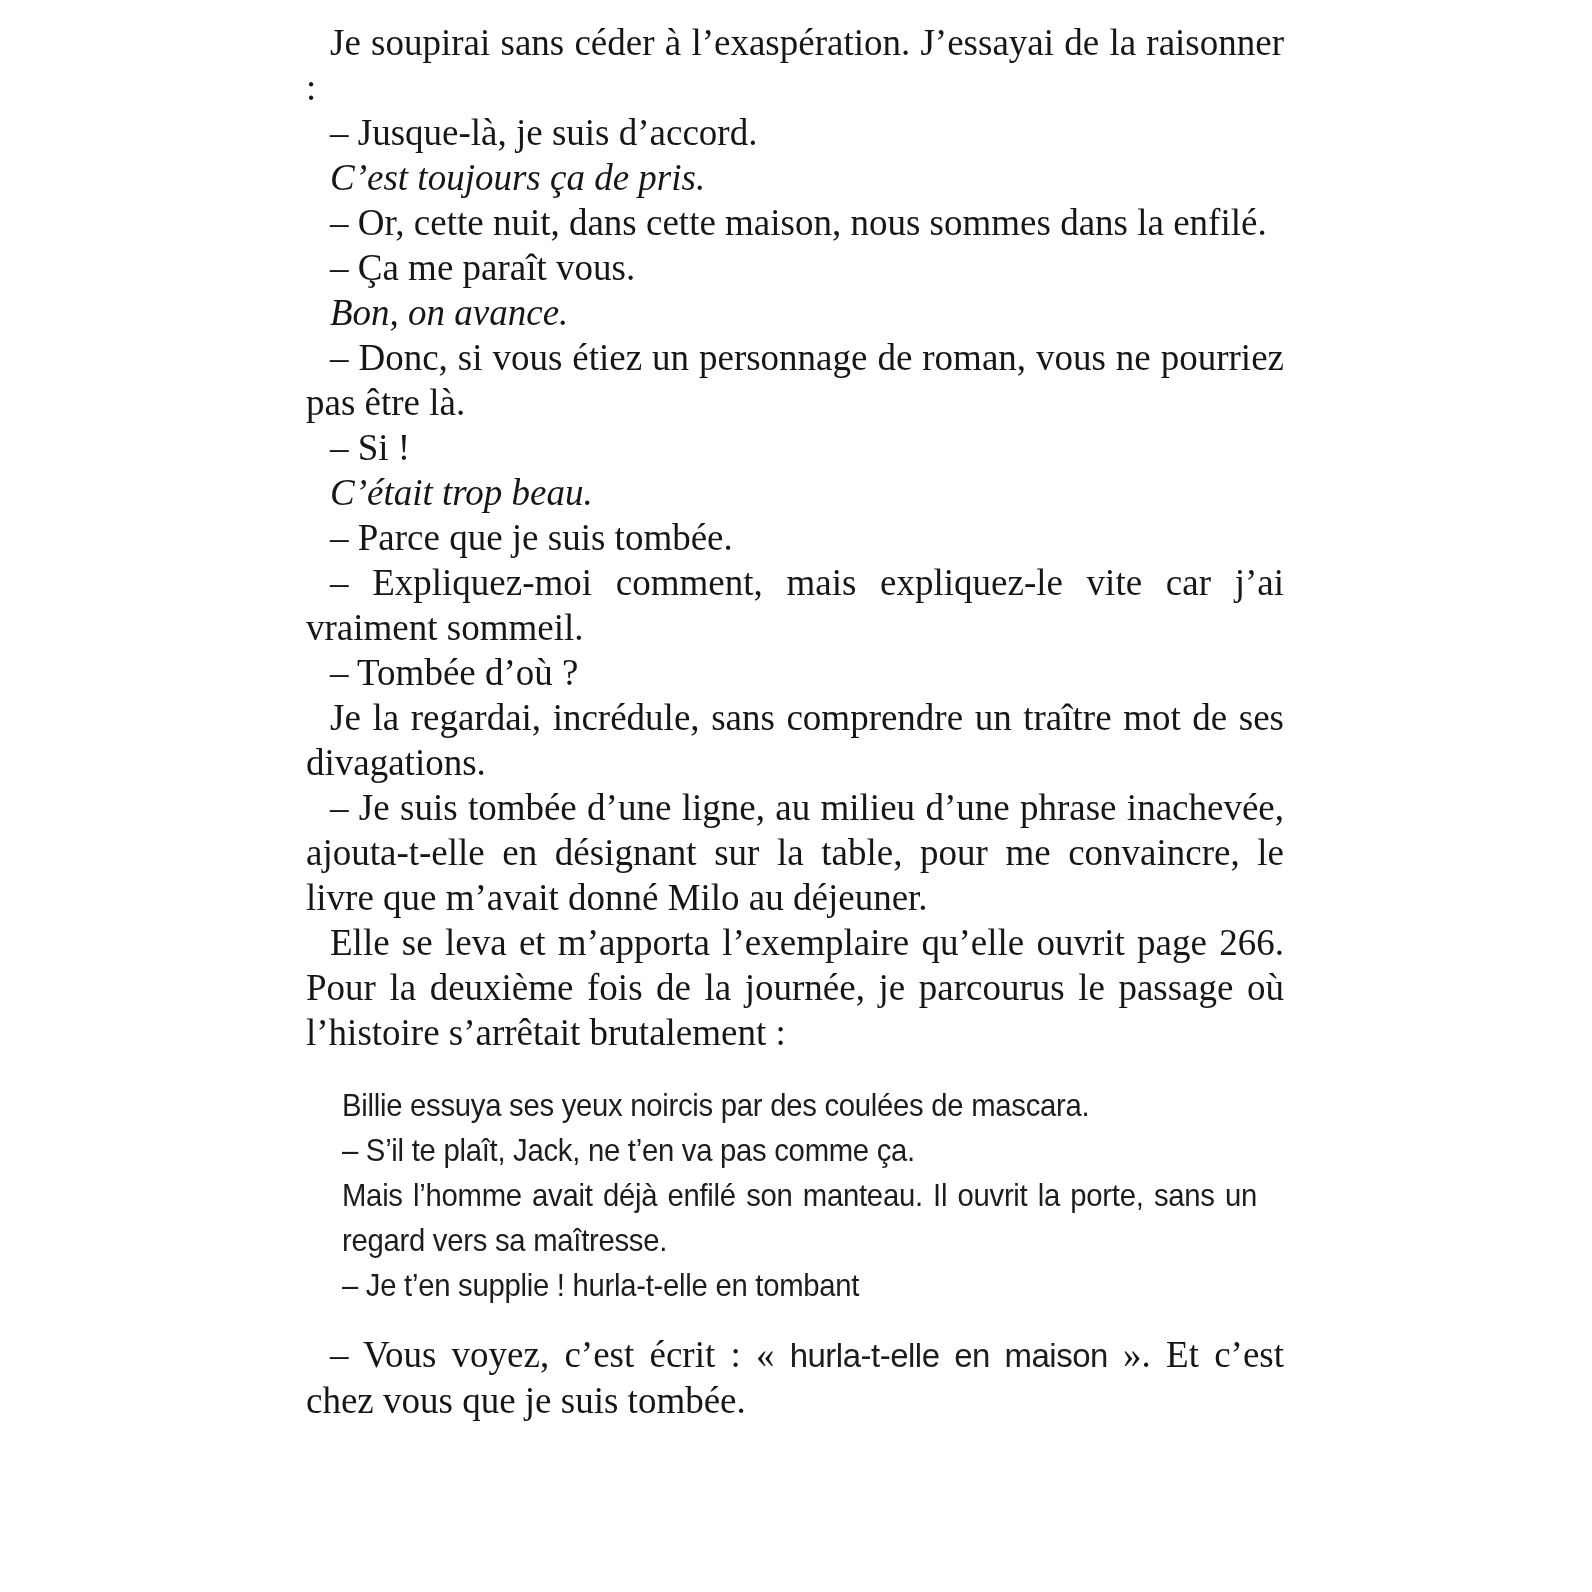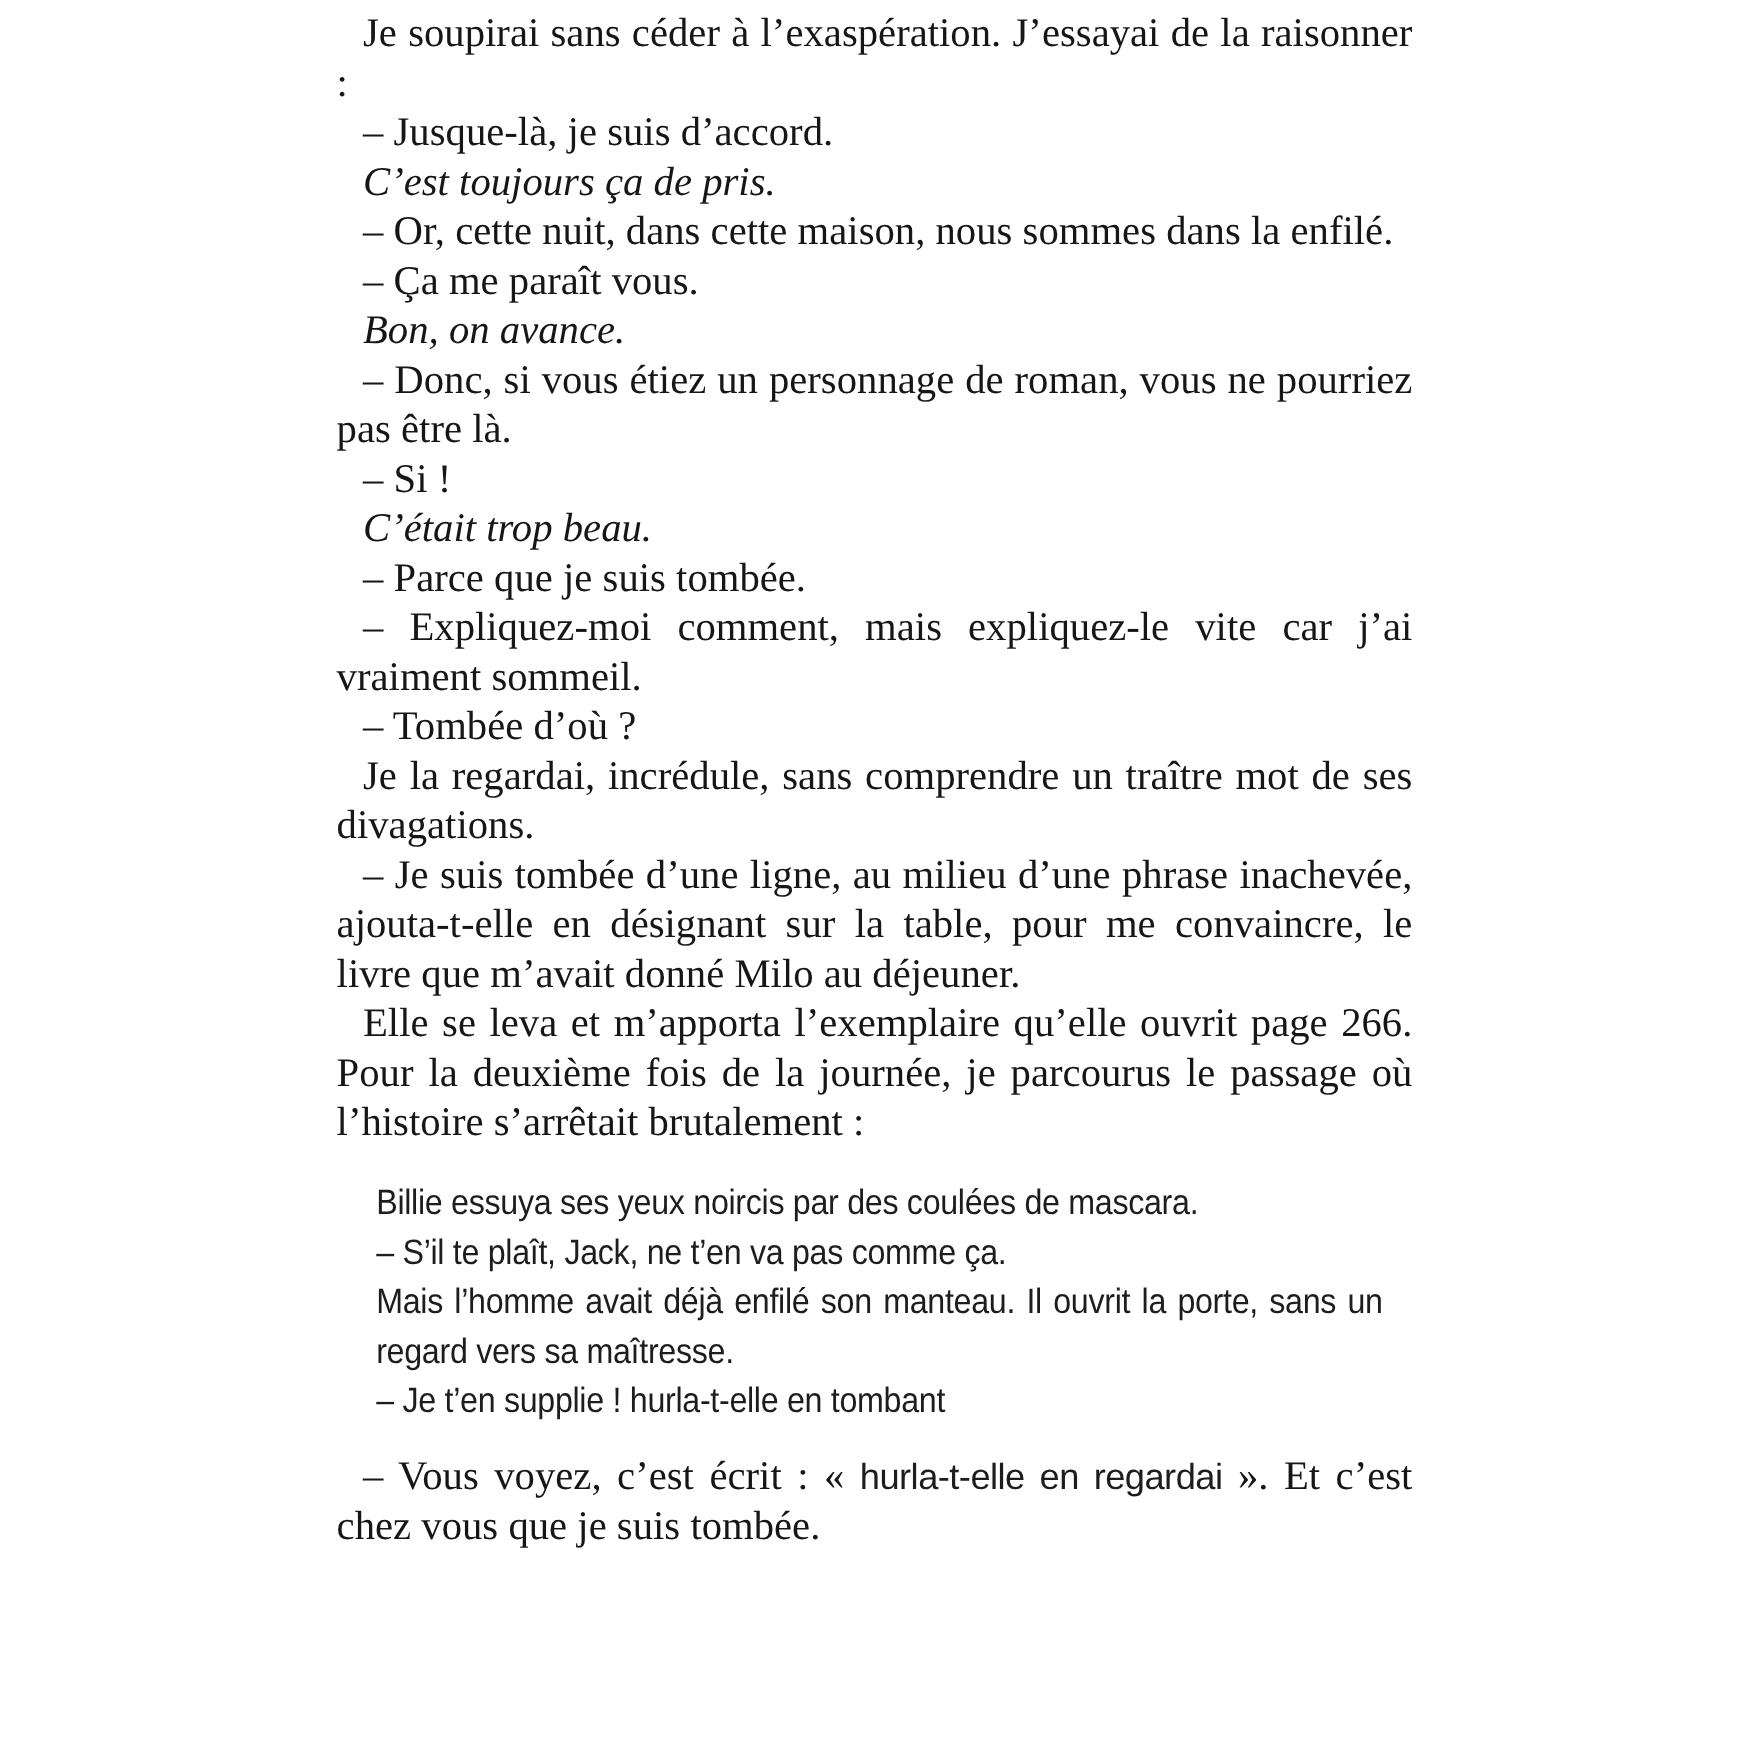--- a/index.html
+++ b/index.html
@@ -6,21 +6,21 @@
     margin: 0;
     padding: 0;
     background: #ffffff;
   }
   .page {
     position: relative;
     width: 1592px;
     height: 1592px;
     background: #ffffff;
     box-sizing: border-box;
-    padding: 8px 308px 0 306px;
+    padding: 20px 308px 0 306px;
     overflow: hidden;
   }
   .body-text {
     font-family: "Liberation Serif", "DejaVu Serif", serif;
     font-size: 37px;
     line-height: 45px;
     color: #161616;
     text-align: justify;
   }
   .body-text p {
@@ -75,16 +75,16 @@
     <p>– Je suis tombée d’une ligne, au milieu d’une phrase inachevée, ajouta-t-elle en désignant sur la table, pour me convaincre, le livre que m’avait donné Milo au déjeuner.</p>
     <p>Elle se leva et m’apporta l’exemplaire qu’elle ouvrit page 266. Pour la deuxième fois de la journée, je parcourus le passage où l’histoire s’arrêtait brutalement :</p>
 
     <div class="excerpt">
       <p>Billie essuya ses yeux noircis par des coulées de mascara.</p>
       <p>– S’il te plaît, Jack, ne t’en va pas comme ça.</p>
       <p>Mais l’homme avait déjà enfilé son manteau. Il ouvrit la porte, sans un regard vers sa maîtresse.</p>
       <p>– Je t’en supplie ! hurla-t-elle en tombant</p>
     </div>
 
-    <p class="closing"><span>– Vous voyez, c’est écrit : « </span><span class="quote-sans">hurla-t-elle en regardai</span><span> ». Et c’est chez vous que je suis tombée.</span></p>
+    <p class="closing"><span>– Vous voyez, c’est écrit : « </span><span class="quote-sans">hurla-t-elle en maison</span><span> ». Et c’est chez vous que je suis tombée.</span></p>
 
   </div>
 </div>
 
 </body></html>

